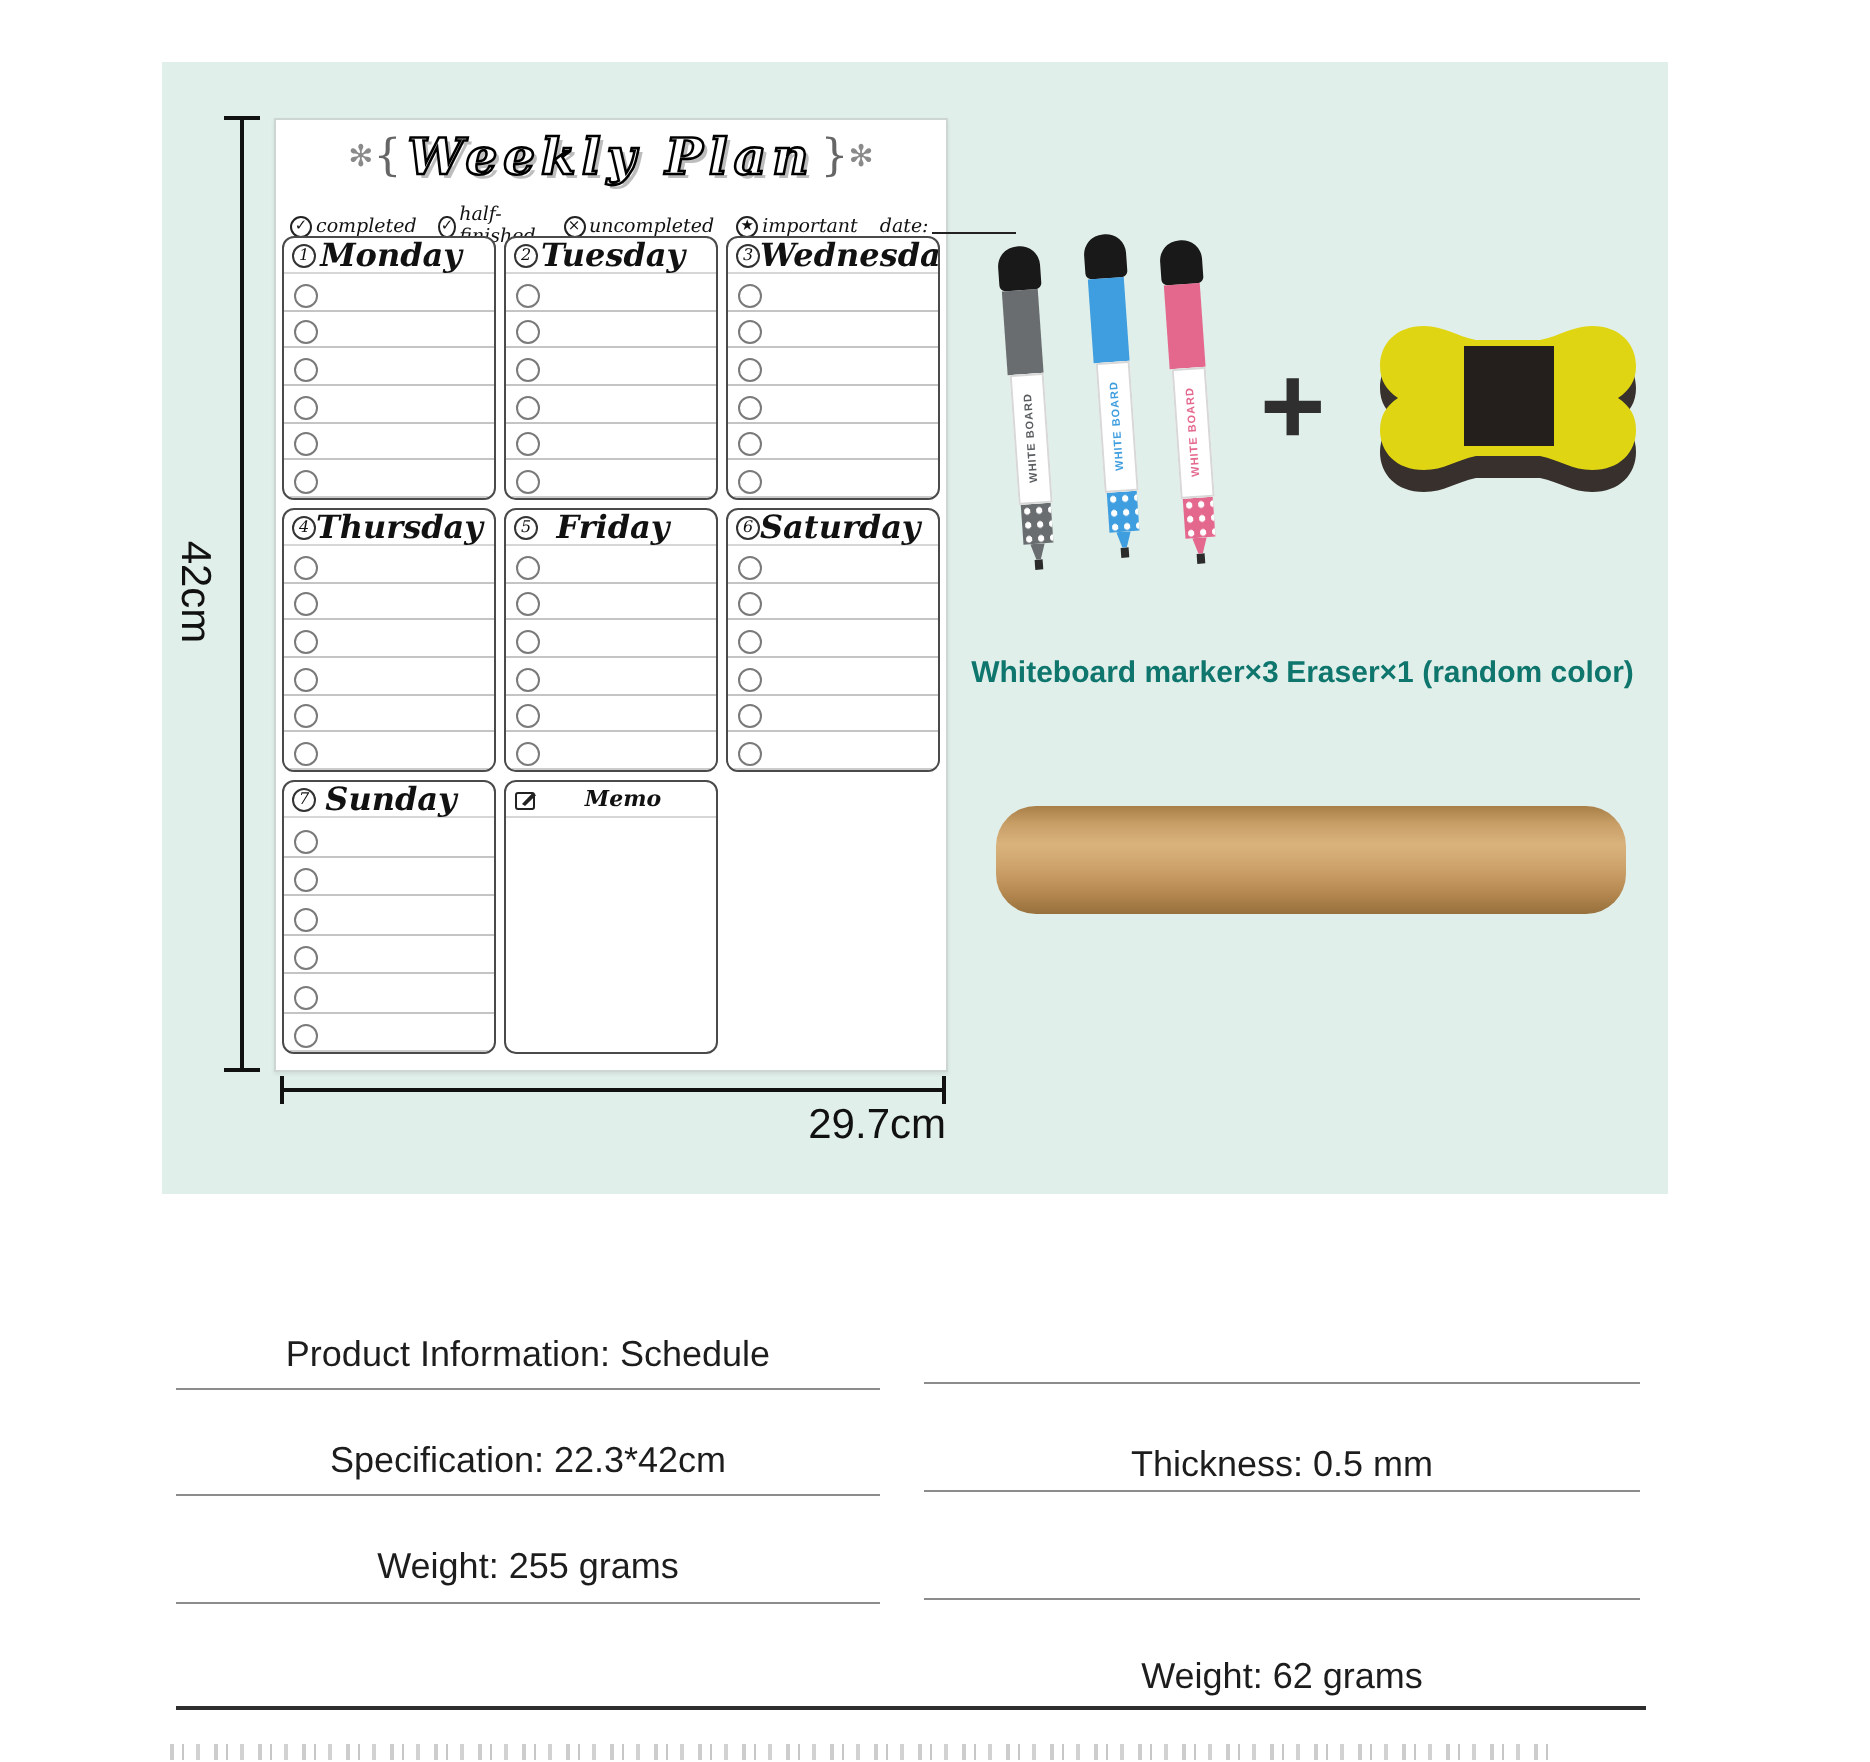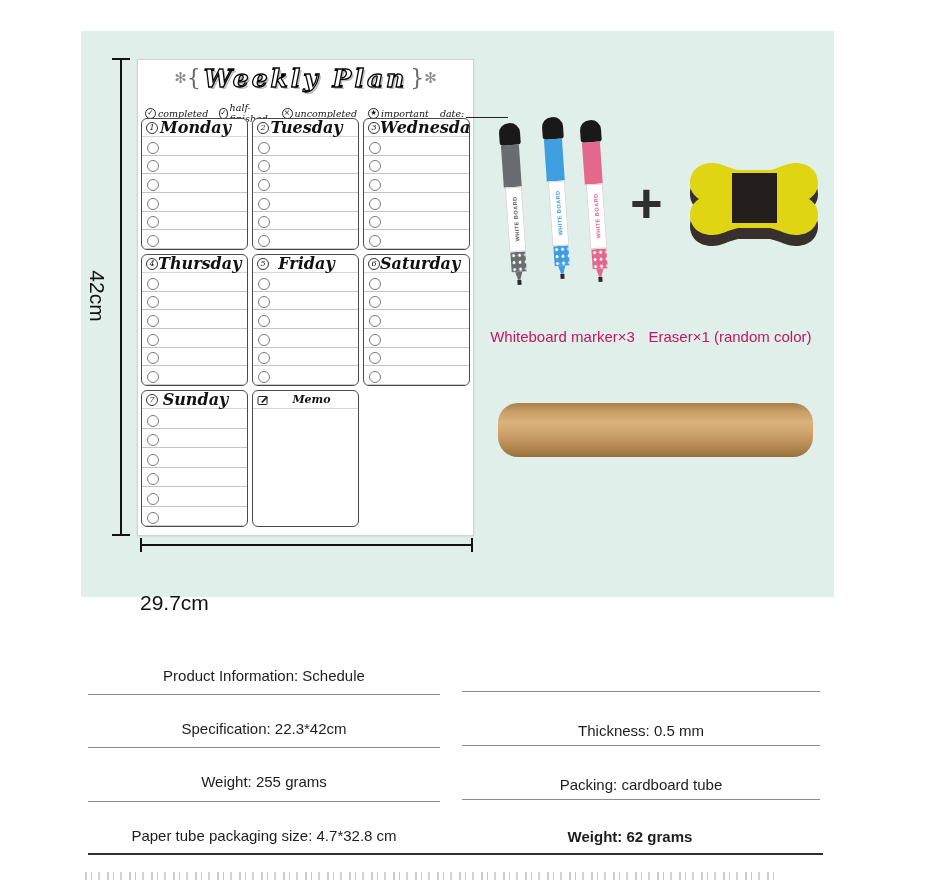--- a/index.html
+++ b/index.html
@@ -18,21 +18,21 @@
   .brace { font-family:"DejaVu Serif",serif; font-size:22px; color:#666; vertical-align:2px; }
   .board-title { font-family:"DejaVu Serif",serif; font-style:italic; font-weight:bold; font-size:25px;
                  letter-spacing:3px; color:#fff; -webkit-text-stroke:1.3px #000;
                  text-shadow:2px 2px 0 #bdbdbd; padding:0 3px; }
   .legend-row { position:absolute; top:42px; left:7px; right:7px; display:flex; align-items:center;
                 font-family:"DejaVu Serif",serif; font-style:italic; font-size:9.5px; color:#111; }
   .legend-item { display:inline-flex; align-items:center; gap:2px; margin-right:11px; }
   .lg-ic { width:11px; height:11px; border:1px solid #222; border-radius:50%; display:inline-flex;
            align-items:center; justify-content:center; font-family:"DejaVu Sans",sans-serif;
            font-style:normal; font-size:7.5px; line-height:1; color:#111; }
-  .date-wrap { margin-left:auto; display:inline-flex; align-items:center; }
+  .date-wrap { margin-left:auto; display:inline-flex; align-items:flex-start; }
   .date-line { display:inline-block; width:42px; height:9px; border-bottom:1.2px solid #222; margin-left:2px; }
 
   .grid { position:absolute; left:3px; right:3px; top:58px; bottom:8px; display:grid;
           grid-template-columns:1fr 1fr 1fr; grid-template-rows:132px 132px 1fr; gap:4px; }
   .cell { border:1.5px solid #4a4a4a; border-radius:6px; background:#fff; overflow:hidden;
           display:flex; flex-direction:column; }
   .cell-head { height:18px; display:flex; align-items:center; padding:0 4px; border-bottom:1px solid #d6d6d6; }
   .day-num { width:12px; height:12px; border:1px solid #333; border-radius:50%; font-family:"DejaVu Serif",serif;
              font-style:italic; font-size:8px; line-height:10px; text-align:center; color:#111; flex:0 0 auto; }
   .day-name { flex:1; text-align:center; font-family:"DejaVu Serif",serif; font-style:italic; font-weight:bold;
@@ -49,21 +49,21 @@
 
   
   .dim-v { position:absolute; left:120px; top:58px; width:2px; height:478px; background:#111; }
   .dim-v::before,.dim-v::after { content:""; position:absolute; left:-8px; width:18px; height:2px; background:#111; }
   .dim-v::before { top:0; } .dim-v::after { bottom:0; }
   .dim-h { position:absolute; left:140px; top:544px; width:333px; height:2px; background:#111; }
   .dim-h::before,.dim-h::after { content:""; position:absolute; top:-6px; width:2px; height:14px; background:#111; }
   .dim-h::before { left:0; } .dim-h::after { right:0; }
   .lab-h { position:absolute; left:67px; top:284px; width:60px; text-align:center; font-size:21px; color:#111;
            transform:rotate(90deg); }
-  .lab-w { position:absolute; left:140px; top:551px; width:333px; text-align:left; font-size:21px; color:#111;margin-top:40px; }
+  .lab-w { position:absolute; left:140px; top:551px; width:333px; text-align:right; font-size:21px; color:#111; }
 
   
   .marker { position:absolute; width:24px; height:162px; display:flex; flex-direction:column; align-items:center;
             transform:rotate(-4deg); }
   .marker-cap { width:21px; height:22px; background:#191919; border-radius:10px 10px 3px 3px; }
   .marker-neck { width:18px; height:42px; }
   .marker-band { width:17px; height:66px; background:#fff; border:1px solid #d8d8d8; position:relative; overflow:hidden; }
   .marker-band span { position:absolute; left:-24px; top:28px; width:64px; transform:rotate(-90deg);
                       font-size:5.5px; letter-spacing:.5px; color:#555; text-align:center; font-weight:bold; }
   .marker-dots { width:15px; height:20px; background-image:radial-gradient(#fff 1.4px, transparent 1.6px);
@@ -73,31 +73,31 @@
   .m-gray .marker-neck,.m-gray .marker-dots,.m-gray .marker-tip { background-color:var(--marker-gray,#6a6d70); }
   .m-blue .marker-neck,.m-blue .marker-dots,.m-blue .marker-tip { background-color:var(--marker-blue,#3f9edf); }
   .m-pink .marker-neck,.m-pink .marker-dots,.m-pink .marker-tip { background-color:var(--marker-pink,#e4688e); }
   .m-gray .marker-band span { color:#5a5d60; }
   .m-blue .marker-band span { color:#3f9edf; }
   .m-pink .marker-band span { color:#e4688e; }
 
   .plus { position:absolute; left:630px; top:170px; font-size:56px; font-weight:600; color:#2f2f2f; }
 
   
-  .cap { position:absolute; text-align:center; font-size:15px; font-weight:400; color:#be185d; }
+  .cap { position:absolute; text-align:center; font-size:15px; font-weight:700; color:#0f766e; }
   .cap-markers { left:470px; top:328px; width:185px; }
   .cap-eraser  { left:640px; top:328px; width:180px; }
   .cap-tube    { left:540px; top:488px; width:240px; font-size:15.5px; }
 
   
   .tube { position:absolute; left:498px; top:403px; width:315px; height:54px; border-radius:20px;
           background:linear-gradient(180deg,#a97f48 0%,#c89e67 16%,#d9b27c 36%,#cda26a 58%,#b3864e 82%,#96703c 100%); }
 
   
-  .spec { position:absolute; color:#1d1d1d; font-size:15px; text-align:center; }
+  .spec { position:absolute; color:#1d1d1d; font-size:18px; text-align:center; }
   .spec.small { font-size:13.5px; }
   .sline { position:absolute; height:1px; background:#8c8c8c; }
   .sline-dark { position:absolute; left:88px; top:853px; width:735px; height:2px; background:#2e2e2e; }
   .cutoff { position:absolute; left:85px; top:872px; width:690px; height:8px; opacity:.5;
             background:repeating-linear-gradient(90deg,#9a9a9a 0 2px,transparent 2px 6px,#8f8f8f 6px 7px,transparent 7px 13px,#a5a5a5 13px 15px,transparent 15px 22px); }
 </style>
 </head>
 <body>
 
 <div id="stage">
@@ -374,24 +374,22 @@
   </svg>
 
   <div class="cap cap-markers">Whiteboard marker×3</div>
   <div class="cap cap-eraser">Eraser×1 (random color)</div>
 
   <div class="tube"></div>
 
   <div class="spec" style="left:88px;  top:667px; width:352px;">Product Information: Schedule</div>
   <div class="spec" style="left:88px;  top:720px; width:352px;">Specification: 22.3*42cm</div>
   <div class="spec" style="left:88px;  top:773px; width:352px;">Weight: 255 grams</div>
-  <div class="spec" style="left:88px;  top:827px; width:352px;">Paper tube packaging size: 4.7*32.8 cm</div>
   <div class="spec" style="left:462px; top:722px; width:358px;">Thickness: 0.5 mm</div>
-  <div class="spec" style="left:462px; top:776px; width:358px;">Packing: cardboard tube</div>
-  <div class="spec" style="left:451px; top:828px; width:358px;font-weight:bold;">Weight: 62 grams</div>
+  <div class="spec" style="left:462px; top:828px; width:358px;">Weight: 62 grams</div>
 
   <div class="sline" style="left:88px;  top:694px; width:352px;"></div>
   <div class="sline" style="left:88px;  top:747px; width:352px;"></div>
   <div class="sline" style="left:88px;  top:801px; width:352px;"></div>
   <div class="sline" style="left:462px; top:691px; width:358px;"></div>
   <div class="sline" style="left:462px; top:745px; width:358px;"></div>
   <div class="sline" style="left:462px; top:799px; width:358px;"></div>
   <div class="sline-dark"></div>
 
   <div class="cutoff"></div>

